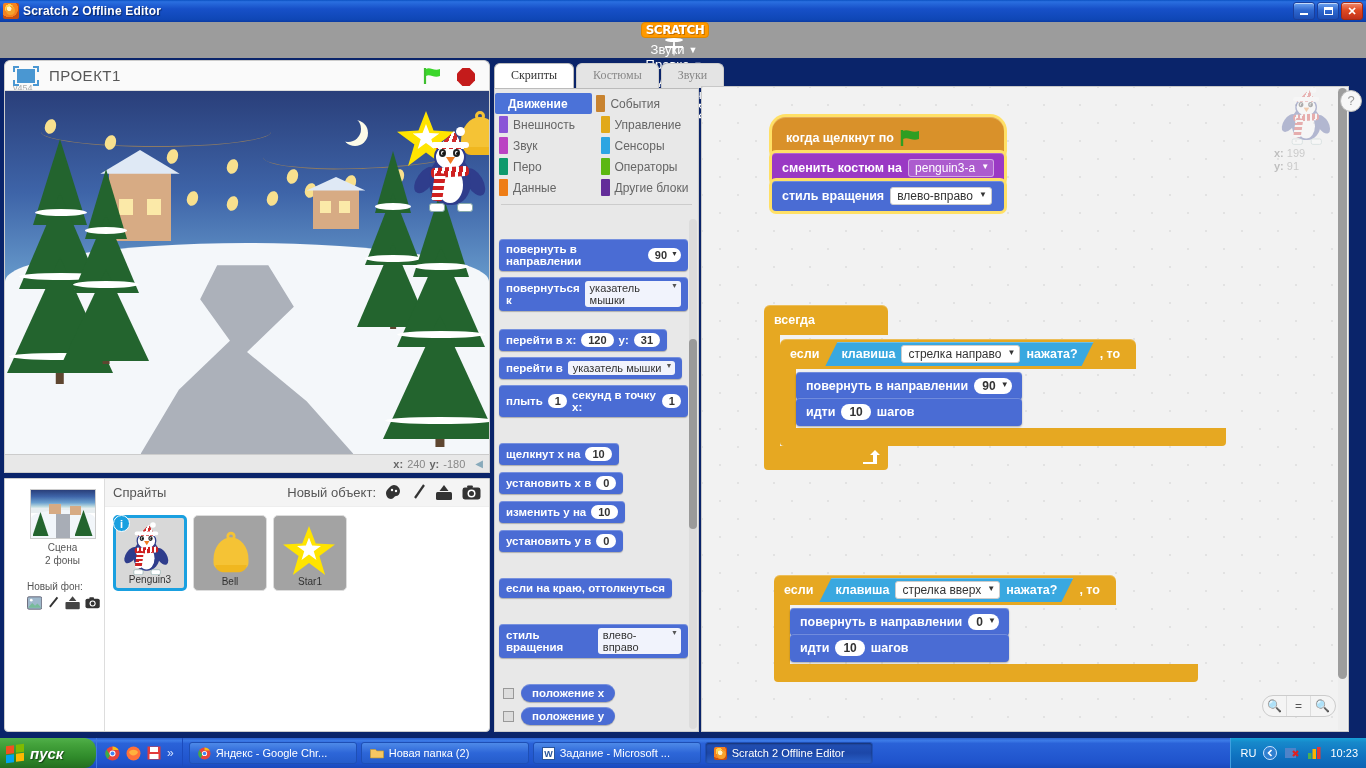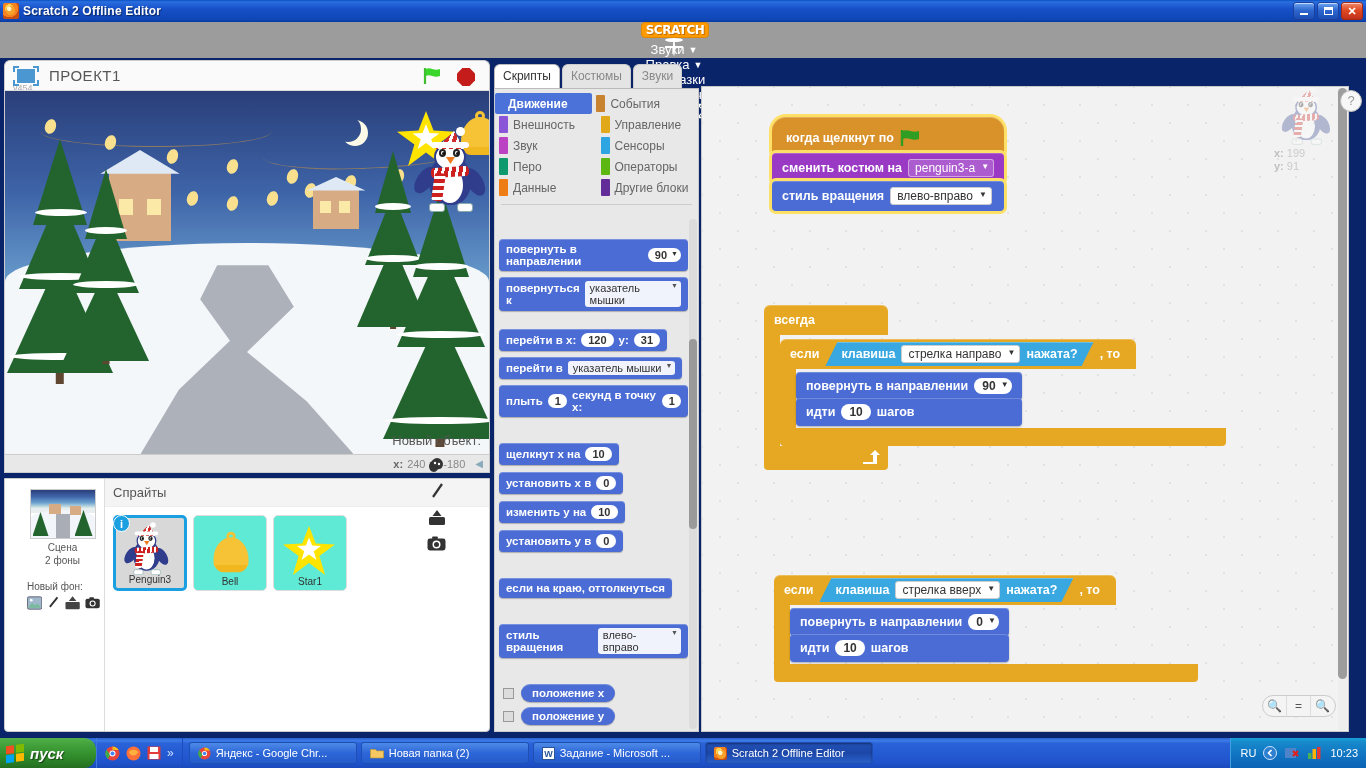--- a/index.html
+++ b/index.html
@@ -150,36 +150,36 @@
      background:#fff; border:1px solid #ccc; border-radius:0 0 4px 4px; display:flex;}
   .stage-col { width:84px; border-right:1px solid #ddd; padding:6px 4px; text-align:center;margin-left:16px;}
   .stage-thumb { width:66px;height:50px;margin:4px auto 2px; border:1px solid #ccc; overflow:hidden; position:relative;}
   .stage-col .lab{font-size:10px;color:#555;line-height:13px;}
   .new-bg-lab{font-size:10px;color:#555;margin-top:14px;text-align:left;padding-left:2px;}
   .mini-icons{display:flex;gap:5px;align-items:center;margin-top:4px;padding-left:2px;}
   .sprites-col { flex:1; }
   .sprites-head { height:28px; display:flex;align-items:center; padding:0 8px; border-bottom:1px solid #eee;
      background:#f4f4f4; }
   .sprites-title { font-size:13px;color:#555; }
-  .new-obj { margin-left:auto; font-size:13px;color:#555; display:flex;align-items:center;gap:9px;flex-direction:column;}
+  .new-obj { margin-left:auto; font-size:13px;color:#555; display:flex;align-items:center;gap:9px;}
   .sprite-list { display:flex; gap:6px; padding:8px; }
-  .sprite-card { width:74px;height:76px;border:1px solid #ddd;border-radius:5px;background:#5eead4;
+  .sprite-card { width:74px;height:76px;border:1px solid #ddd;border-radius:5px;background:#a3a3a3;
      display:flex;flex-direction:column;align-items:center;justify-content:flex-end;padding-bottom:3px;position:relative;}
   .sprite-card.sel { border:3px solid #1aa0e0; background:#d8d8d8; }
   .sprite-card .nm{font-size:10px;color:#333;}
   .sprite-thumb{ width:48px;height:46px;position:relative;margin-bottom:2px;}
   .info-badge{position:absolute;left:-3px;top:-3px;width:17px;height:17px;border-radius:50%;background:#1aa0e0;
      color:#fff;font-size:11px;font-weight:bold;display:flex;align-items:center;justify-content:center;
      border:1px solid #fff;}
 
   
   .mid-col { position:absolute; left:494px; top:60px; width:205px; height:672px; }
   .tabs { display:flex; gap:2px; height:28px; align-items:flex-end;}
-  .tab { padding:4px 8px 5px; font-size:12px; color:#888; background:#e4e4e4;
-     border:1px solid #ccc; border-bottom:none; border-radius:6px 6px 0 0;}
+  .tab { padding:4px 16px 5px; font-size:12px; color:#888; background:#e4e4e4;
+     border:1px solid #ccc; border-bottom:none; border-radius:6px 6px 0 0;font-family:Liberation Serif, serif;}
   .tab.active { background:#fff; color:#333; border-color:#bbb; }
   .palette-box { background:#e8e8e8; border:1px solid #ccc; border-top:1px solid #bbb; height:644px; position:relative;}
   .cats { display:flex; flex-wrap:wrap; padding:4px 0 2px; }
   .cat { width:50%; display:flex; align-items:center; gap:5px; height:21px; padding-left:4px; font-size:12px; color:#666;}
   .cat .sw{width:9px;height:17px;border-radius:1px;}
   .cat.active{ background:#4b72d8; color:#fff; font-weight:bold; border-radius:2px; width:48%;}
   .cat.active .sw{ background:transparent !important; width:4px;}
   .pal-sep{height:1px;background:#ccc;margin:4px 6px 0;}
   .blocks { position:absolute; left:0; top:112px; right:10px; bottom:0; overflow:hidden; padding:6px 0 0 4px;}
   .blk { position:relative; display:inline-flex; align-items:center; gap:5px;

